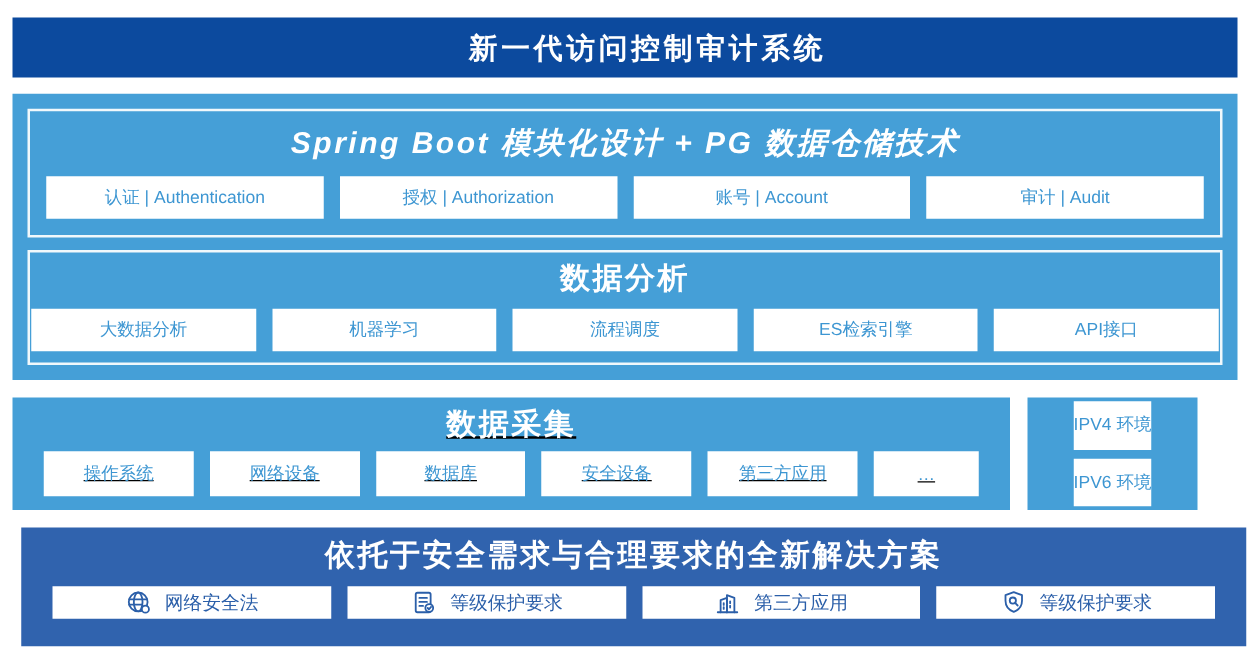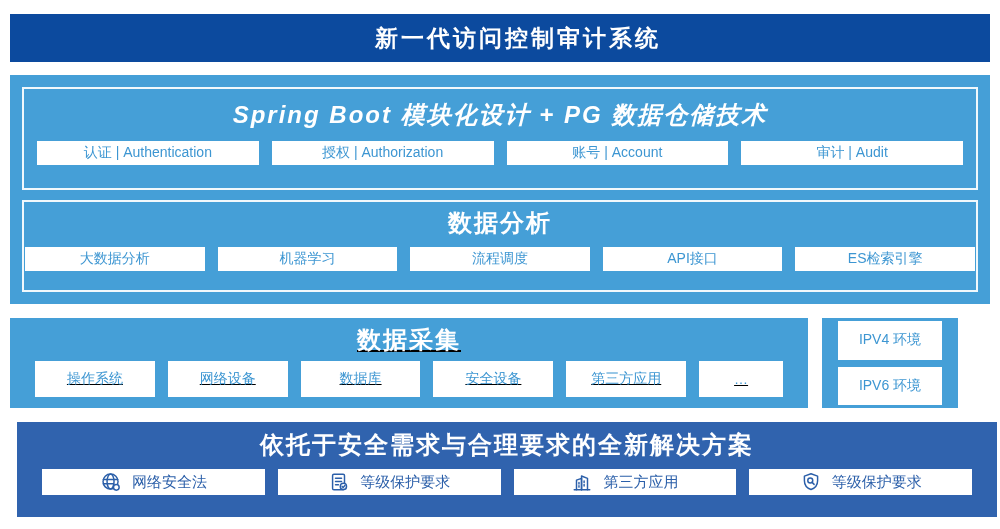--- a/index.html
+++ b/index.html
@@ -17,33 +17,33 @@
   
   .platform{position:absolute;left:10px;top:75px;width:980px;height:229px;
     background:var(--section-light-blue,#459fd7);box-sizing:border-box;padding:12px;display:flex;flex-direction:column;gap:10px;}
   .framed{border:2px solid rgba(255,255,255,.92);box-sizing:border-box;}
   .framed.modules{height:103px;padding:10px 13px 0;}
   .framed.analysis{height:92px;padding:5px 1px 0;}
   .modules .sec-title{font-style:italic;margin:4px 0 14px;}
   .analysis .sec-title{margin:4px 0 12px;}
 
   .row{display:flex;gap:13px;}
-  .chip{flex:1;height:24px;background:var(--box-bg,#fff);display:flex;align-items:center;justify-content:center;
+  .chip{flex:1;height:34px;background:var(--box-bg,#fff);display:flex;align-items:center;justify-content:center;
     font-size:14px;color:var(--box-text-light,#3d96d2);white-space:nowrap;}
 
   
   .collect{position:absolute;left:10px;top:318px;width:798px;height:90px;
     background:var(--section-light-blue,#459fd7);box-sizing:border-box;padding:7px 25px 0;text-decoration:underline;}
   .collect .sec-title{margin:3px 0 9px;}
   .collect .chip{height:36px;}
   .collect .chip.narrow{flex:.7;}
 
   .env{position:absolute;left:822px;top:318px;width:136px;height:90px;
     background:var(--section-light-blue,#459fd7);box-sizing:border-box;padding:3px 16px;
-    display:flex;flex-direction:column;gap:7px;}
+    display:flex;flex-direction:column;gap:7px;align-items:center;}
   .env .chip{height:auto;flex:1;}
 
   
   .solution{position:absolute;left:17px;top:422px;width:980px;height:95px;
     background:var(--solution-bg,#3063ae);box-sizing:border-box;padding:8px 25px 0;}
   .solution .sec-title{margin:3px 0 12px;}
   .solution .chip{height:26px;color:var(--box-text-dark,#2b5fa9);font-size:15px;gap:10px;font-weight:500;}
   .icon{display:inline-flex;width:22px;height:22px;flex:none;}
   .icon svg{width:100%;height:100%;}
 </style>
@@ -82,24 +82,24 @@
         <div class="chip">
             <span>大数据分析</span>
           </div>
         <div class="chip">
             <span>机器学习</span>
           </div>
         <div class="chip">
             <span>流程调度</span>
           </div>
         <div class="chip">
-            <span>API接口</span>
+            <span>ES检索引擎</span>
           </div>
         <div class="chip">
-            <span>ES检索引擎</span>
+            <span>API接口</span>
           </div>
       </div>
     </div>
 
   </section>
 
   <section class="collect">
     <div class="sec-title">数据采集</div>
     <div class="row">
       <div class="chip">

